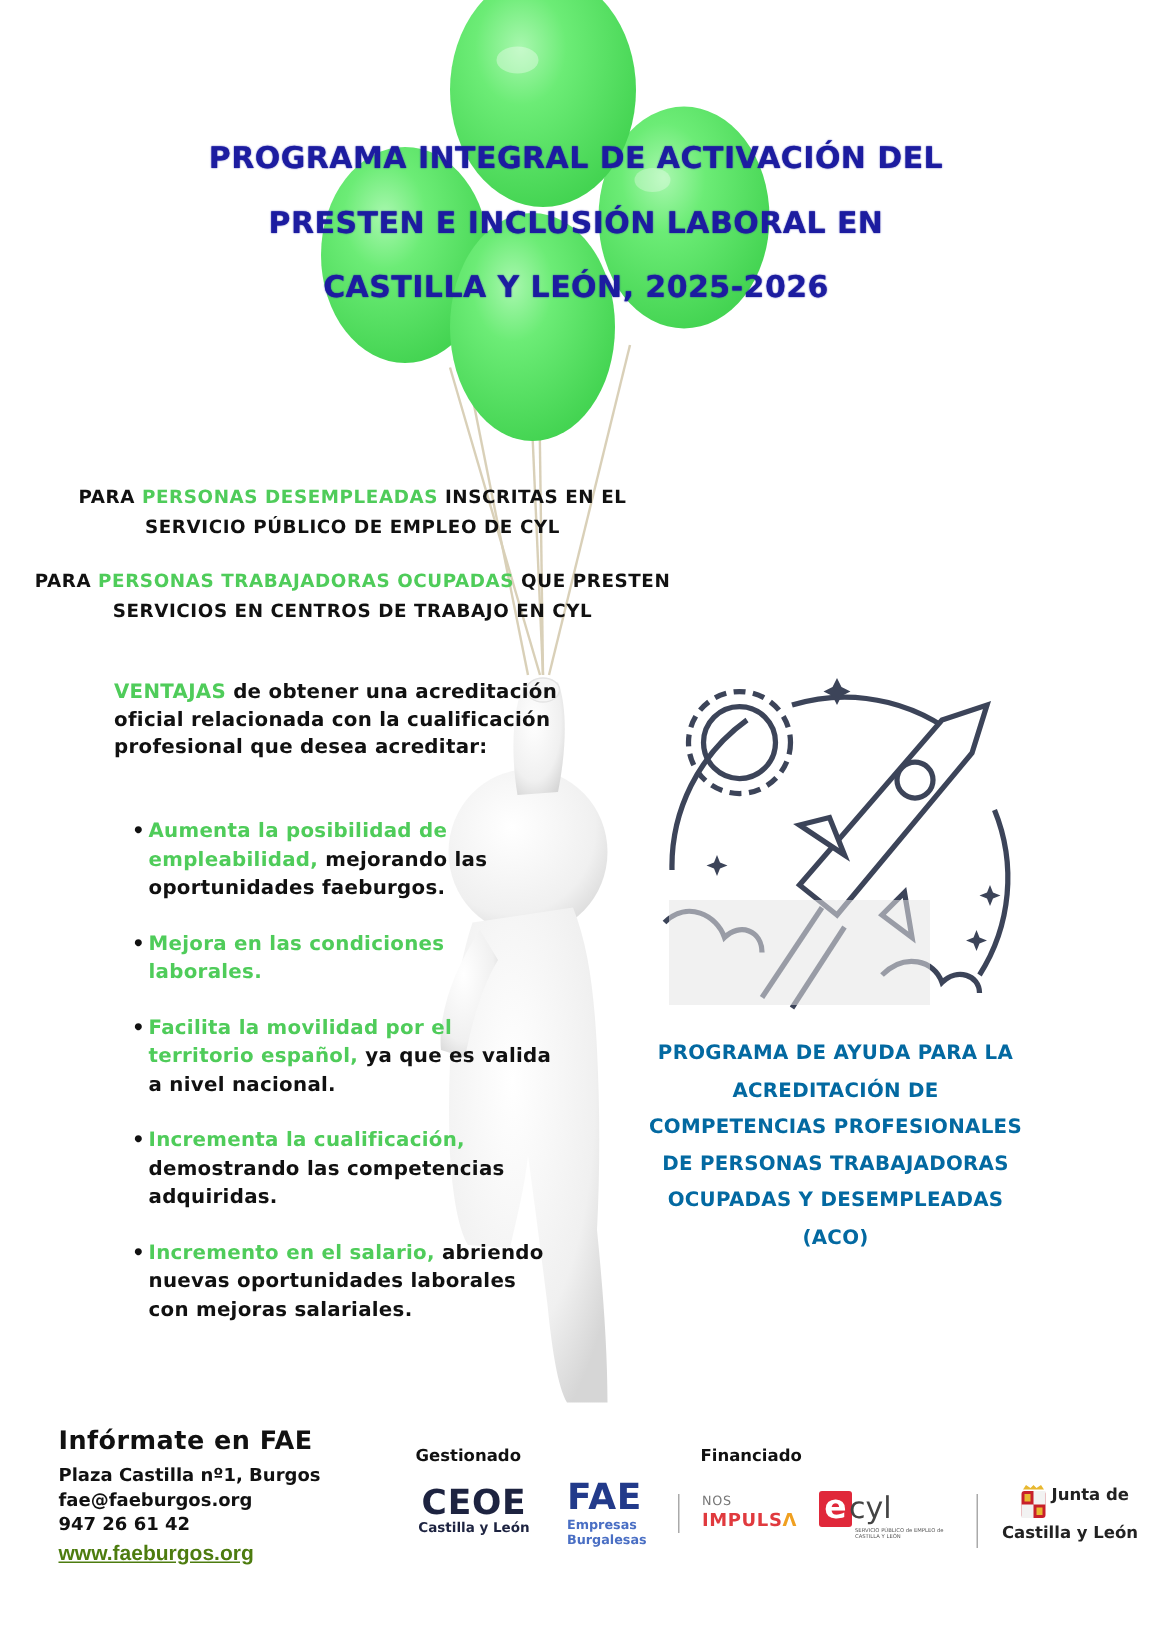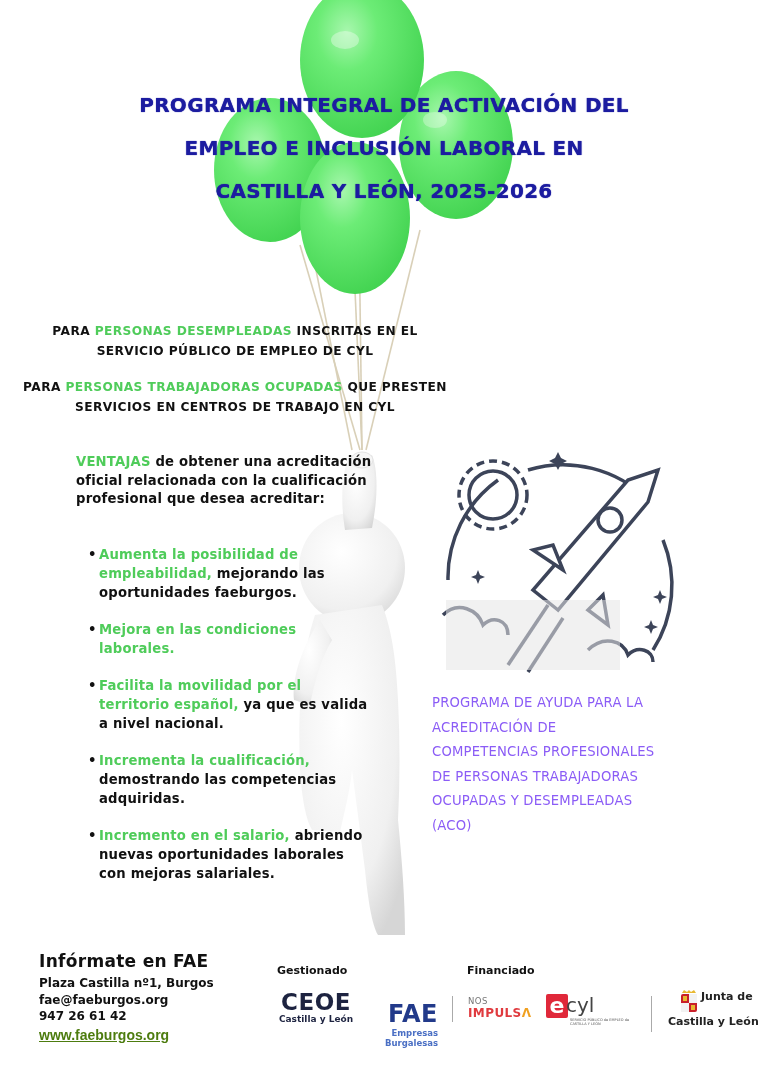--- a/index.html
+++ b/index.html
@@ -28,23 +28,23 @@
   .intro { position: absolute; left: 76px; top: 453px; width: 300px;
     font-family: "DejaVu Sans", sans-serif; font-weight: bold; font-size: 13.2px;
     line-height: 18.5px; letter-spacing: 0.2px; color: #111; }
 
   .benefits { position: absolute; left: 84px; top: 545px; width: 290px; list-style: none; }
   .benefits li { position: relative; padding-left: 15px;
     font-family: "DejaVu Sans", sans-serif; font-weight: bold; font-size: 13.2px;
     line-height: 19px; letter-spacing: 0.2px; color: #111; margin-bottom: 18px; }
   .benefits li .bullet { position: absolute; left: 4px; top: 0; color: #111; }
 
-  .aco { position: absolute; left: 432px; top: 691px; width: 250px; 
-    font-family: "DejaVu Sans", sans-serif; font-weight: normal; font-size: 13.2px;
-    line-height: 24.5px; color: #8b5cf6; letter-spacing: 0.2px; }
+  .aco { position: absolute; left: 432px; top: 691px; width: 250px; text-align: center;
+    font-family: "DejaVu Sans", sans-serif; font-weight: bold; font-size: 13.2px;
+    line-height: 24.5px; color: #0369a1; letter-spacing: 0.2px; }
   .aco span { display: block; }
 
   .contact { position: absolute; left: 39px; top: 950px; width: 230px; }
   .contact .c-title { font-family: "DejaVu Sans", sans-serif; font-weight: bold; font-size: 17px;
     line-height: 22px; color: #111; letter-spacing: 0.3px; margin-bottom: 3px; }
   .contact .c-line { font-family: "DejaVu Sans", sans-serif; font-weight: bold; font-size: 12px;
     line-height: 16.5px; color: #111; }
   .contact .c-link { font-family: Liberation Sans, sans-serif; font-weight: bold; font-size: 14px;
     line-height: 19px; color: #4d7c0f; text-decoration: underline; display: inline-block; }
 
@@ -53,21 +53,21 @@
   .lbl-gest { left: 277px; top: 964px; }
   .lbl-fin { left: 467px; top: 964px; }
 
   .logo { position: absolute; }
   .ceoe { left: 276px; top: 990px; width: 80px; text-align: center; }
   .ceoe .big { font-family: "DejaVu Sans", sans-serif; font-weight: bold; font-size: 23px;
     color: #1d2340; letter-spacing: 0.5px; line-height: 24px; }
   .ceoe .small { font-family: "DejaVu Sans", sans-serif; font-weight: bold; font-size: 9px;
     color: #1d2340; line-height: 11px; }
 
-  .fae { left: 378px; top: 984px; width: 60px; text-align: right; margin-top: 16px; }
+  .fae { left: 378px; top: 984px; width: 60px; text-align: left; }
   .fae .big { font-family: "DejaVu Sans", sans-serif; font-weight: bold; font-size: 24px;
     color: #223a8a; line-height: 28px; letter-spacing: 0.5px; }
   .fae .small { font-family: "DejaVu Sans", sans-serif; font-weight: bold; font-size: 8.5px;
     color: #4a6fc4; line-height: 10px; }
 
   .sep { position: absolute; width: 1px; background: #aaa; }
   .sep1 { left: 452px; top: 996px; height: 26px; }
   .sep2 { left: 651px; top: 996px; height: 36px; }
 
   .nos { left: 468px; top: 996px; }
@@ -145,21 +145,21 @@
     <path d="M120 12 l3 6 l6 3 l-6 3 l-3 6 l-3 -6 l-6 -3 l6 -3 z" fill="#3c4459" stroke="none"></path>
     <path d="M40 130 l2 5 l5 2 l-5 2 l-2 5 l-2 -5 l-5 -2 l5 -2 z" fill="#3c4459" stroke="none"></path>
     <path d="M222 150 l2 5 l5 2 l-5 2 l-2 5 l-2 -5 l-5 -2 l5 -2 z" fill="#3c4459" stroke="none"></path>
     <path d="M213 180 l2 5 l5 2 l-5 2 l-2 5 l-2 -5 l-5 -2 l5 -2 z" fill="#3c4459" stroke="none"></path>
   </g>
   <rect x="446" y="600" width="174" height="70" fill="#e6e6e6" opacity="0.55"></rect>
 </svg>
 
 <div class="title">
   <span>PROGRAMA INTEGRAL DE ACTIVACIÓN DEL</span>
-  <span>EMPLEO E INCLUSIÓN LABORAL EN</span>
+  <span>PRESTEN E INCLUSIÓN LABORAL EN</span>
   <span>CASTILLA Y LEÓN, 2025-2026</span>
 </div>
 
 <div class="audience aud1">
   <span>PARA </span><span class="hl">PERSONAS DESEMPLEADAS</span><span> INSCRITAS EN EL SERVICIO PÚBLICO DE EMPLEO DE CYL</span>
 </div>
 <div class="audience aud2">
   <span>PARA </span><span class="hl">PERSONAS TRABAJADORAS OCUPADAS</span><span> QUE PRESTEN SERVICIOS EN CENTROS DE TRABAJO EN CYL</span>
 </div>
 

